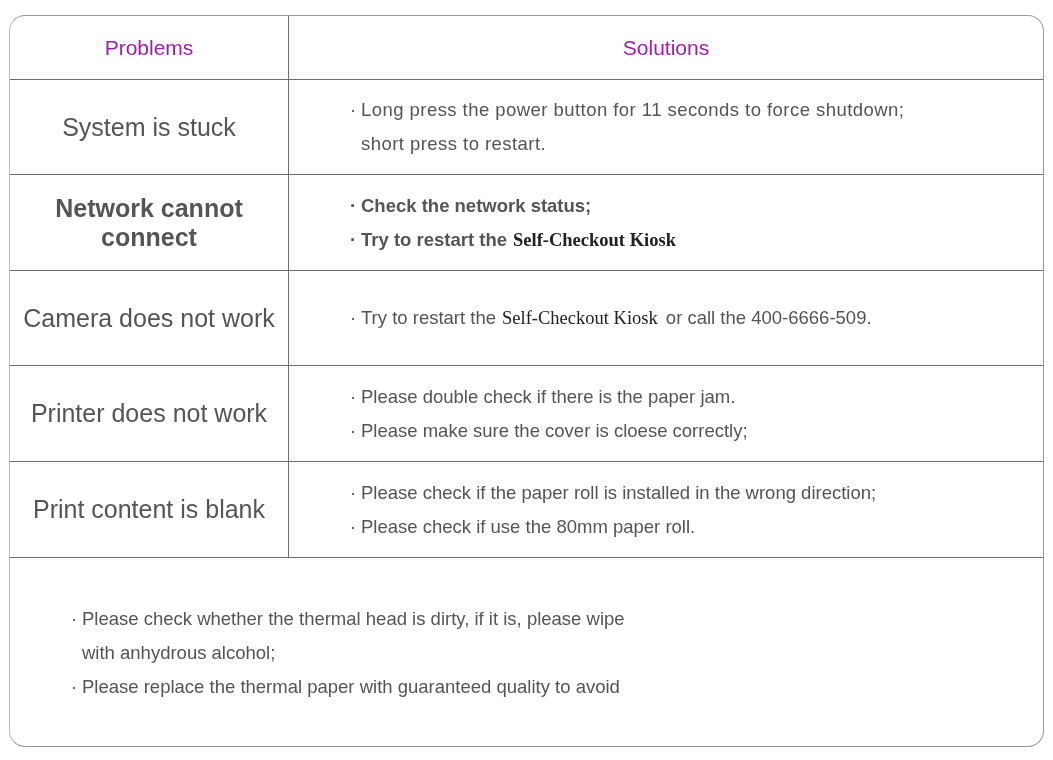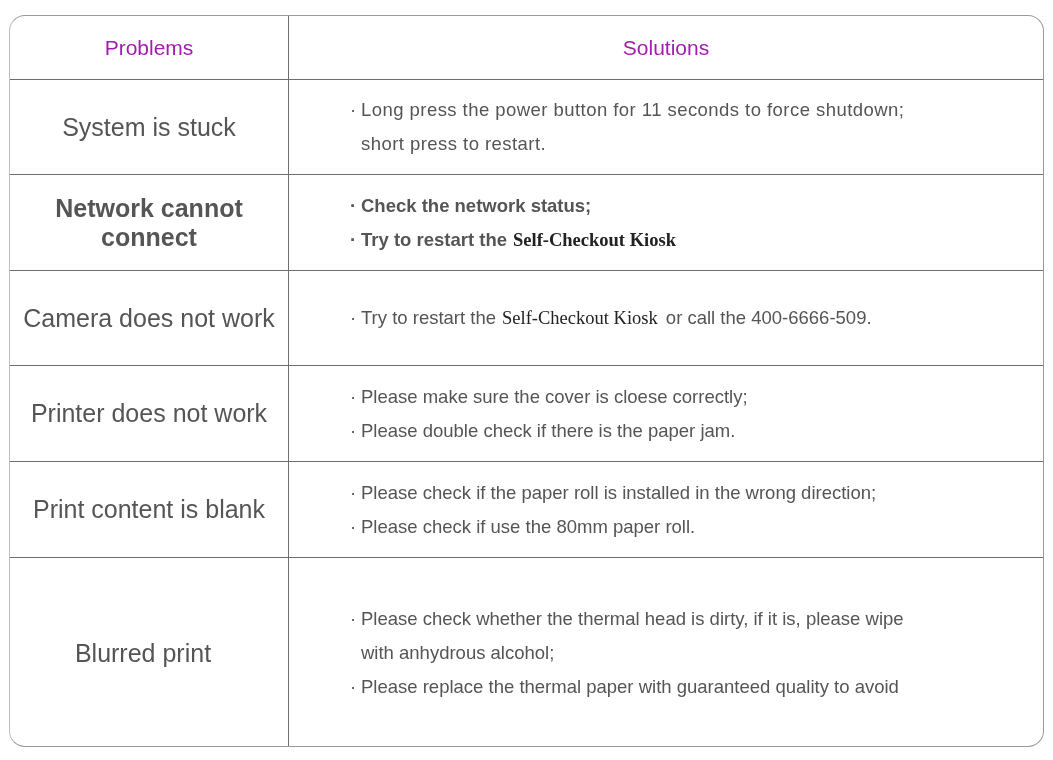--- a/index.html
+++ b/index.html
@@ -126,42 +126,41 @@
       <div class="line">
         <span class="bullet">·</span><span>Try to restart the</span><span class="serif">Self-Checkout Kiosk</span> <span>or call the 400-6666-509.</span>
       </div>
     </div>
   </div>
 
   <div class="row" style="top:350px; height:96px;">
     <div class="cell-problem">Printer does not work</div>
     <div class="cell-solution">
       <div class="line">
-        <span class="bullet">·</span><span>Please make sure the cover is cloese correctly;</span>
+        <span class="bullet">·</span><span>Please double check if there is the paper jam.</span>
       </div>
       <div class="line">
-        <span class="bullet">·</span><span>Please double check if there is the paper jam.</span>
+        <span class="bullet">·</span><span>Please make sure the cover is cloese correctly;</span>
       </div>
     </div>
   </div>
 
   <div class="row" style="top:446px; height:96px;">
     <div class="cell-problem">Print content is blank</div>
     <div class="cell-solution">
       <div class="line">
         <span class="bullet">·</span><span>Please check if the paper roll is installed in the wrong direction;</span>
       </div>
       <div class="line">
         <span class="bullet">·</span><span>Please check if use the 80mm paper roll.</span>
       </div>
     </div>
   </div>
 
   <div class="row last" style="top:542px; height:190px;">
-    <div class="cell-problem" style="padding-right:12px;">Blurred print</div>
     <div class="cell-solution">
       <div class="line">
         <span class="bullet">·</span><span>Please check whether the thermal head is dirty, if it is, please wipe</span>
       </div>
       <div class="line cont">
         <span>with anhydrous alcohol;</span>
       </div>
       <div class="line">
         <span class="bullet">·</span><span>Please replace the thermal paper with guaranteed quality to avoid</span>
       </div>

